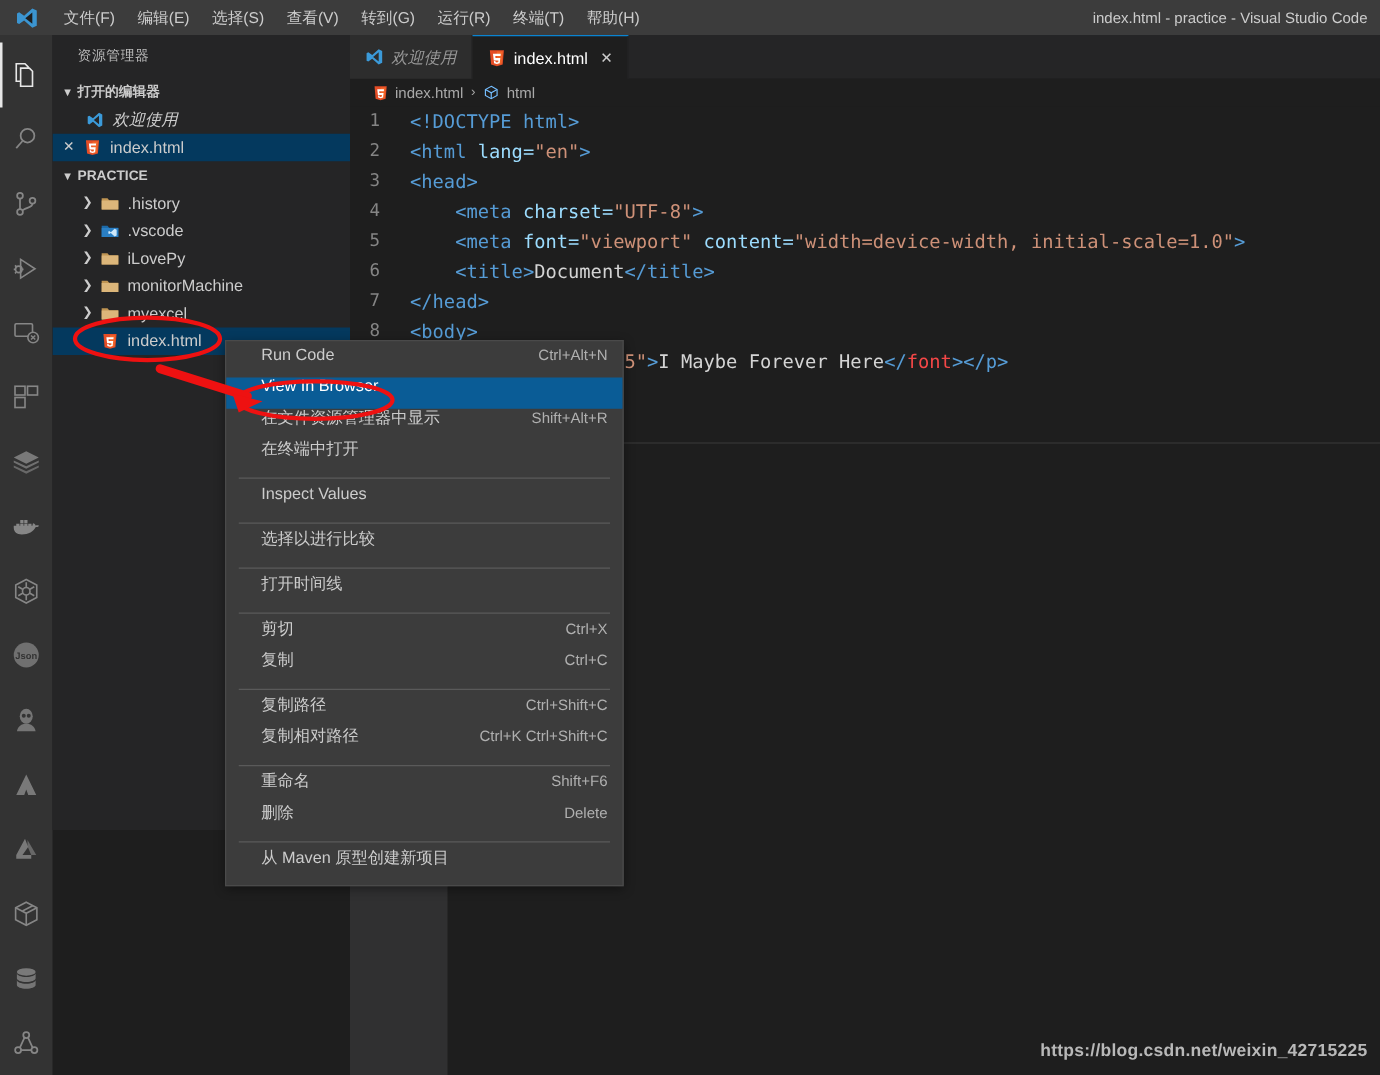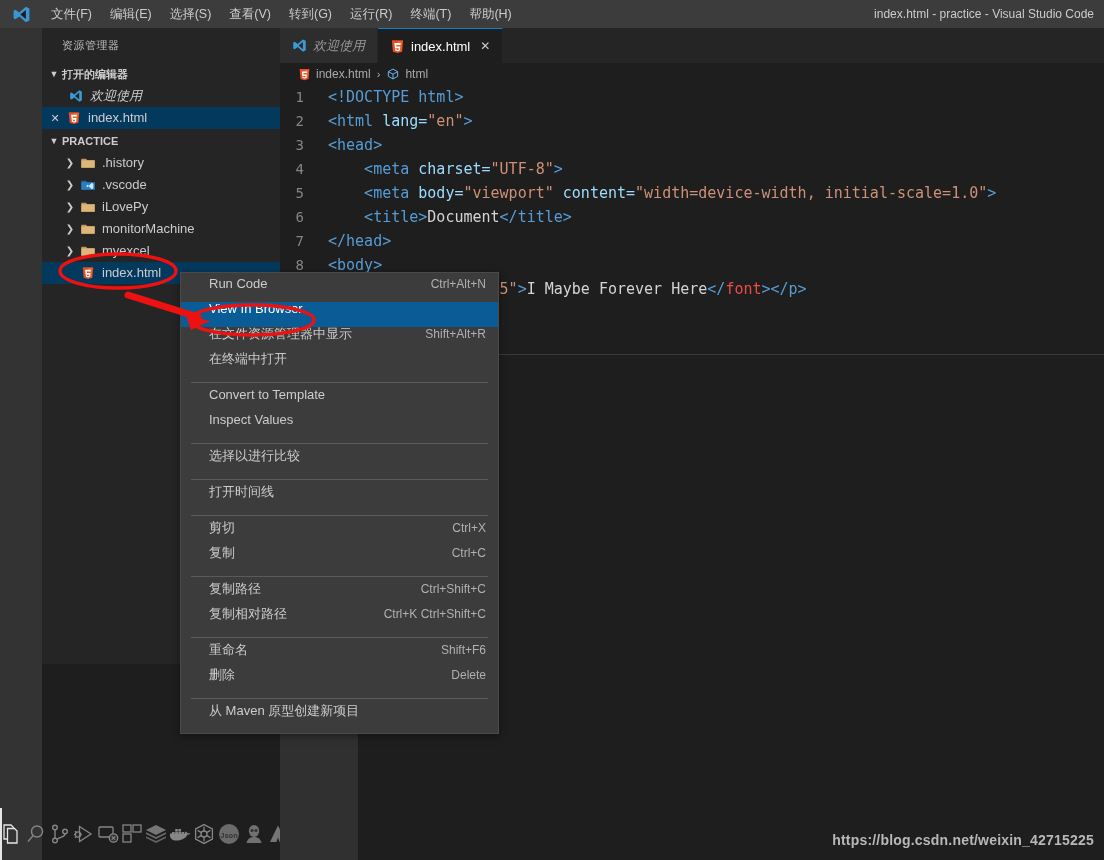--- a/index.html
+++ b/index.html
@@ -26,21 +26,21 @@
   }
   .window-title-right {
     position: absolute; right: 10px; top: 0; height: 28px; line-height: 28px;
     font-size: 12px; color: #cccccc; text-align: center;
   }
 
   
   .activitybar {
     position: absolute; left: 0; top: 28px; width: 42px; height: 832px;
     background: #333333;
-    display: flex; flex-direction: row; align-items: flex-end;
+    display: flex; flex-direction: column; align-items: flex-end;
     padding-top: 6px;
   }
   .act-icon {
     width: 42px; height: 52px; display: flex; align-items: center; justify-content: center;
     color: #868686; cursor: pointer; position: relative;
   }
   .act-icon.active { color: #e7e7e7; }
   .act-icon.active::before {
     content: ""; position: absolute; left: 0; top: 0; bottom: 0; width: 2px; background: #e7e7e7;
   }
@@ -479,21 +479,21 @@
       <div class="code-line">
         <span class="lineno">3</span>
         <span><span class="tok-tag">&lt;head&gt;</span></span>
       </div>
       <div class="code-line">
         <span class="lineno">4</span>
         <span><span class="tok-tag">    &lt;meta </span><span class="tok-attr">charset=</span><span class="tok-str">"UTF-8"</span><span class="tok-tag">&gt;</span></span>
       </div>
       <div class="code-line">
         <span class="lineno">5</span>
-        <span><span class="tok-tag">    &lt;meta </span><span class="tok-attr">body=</span><span class="tok-str">"viewport"</span><span class="tok-attr"> content=</span><span class="tok-str">"width=device-width, initial-scale=1.0"</span><span class="tok-tag">&gt;</span></span>
+        <span><span class="tok-tag">    &lt;meta </span><span class="tok-attr">font=</span><span class="tok-str">"viewport"</span><span class="tok-attr"> content=</span><span class="tok-str">"width=device-width, initial-scale=1.0"</span><span class="tok-tag">&gt;</span></span>
       </div>
       <div class="code-line">
         <span class="lineno">6</span>
         <span><span class="tok-tag">    &lt;title&gt;</span><span class="tok-text">Document</span><span class="tok-tag">&lt;/title&gt;</span></span>
       </div>
       <div class="code-line">
         <span class="lineno">7</span>
         <span><span class="tok-tag">&lt;/head&gt;</span></span>
       </div>
       <div class="code-line">
@@ -525,24 +525,20 @@
       <span class="ctx-label">在文件资源管理器中显示</span>
       <span class="ctx-key">Shift+Alt+R</span>
     </div>
     <div class="ctx-item">
       <span class="ctx-label">在终端中打开</span>
       <span class="ctx-key"></span>
     </div>
 
     <div class="ctx-sep"></div>
 
-    <div class="ctx-item">
-      <span class="ctx-label">Convert to Template</span>
-      <span class="ctx-key"></span>
-    </div>
     <div class="ctx-item">
       <span class="ctx-label">Inspect Values</span>
       <span class="ctx-key"></span>
     </div>
 
     <div class="ctx-sep"></div>
 
     <div class="ctx-item">
       <span class="ctx-label">选择以进行比较</span>
       <span class="ctx-key"></span>

